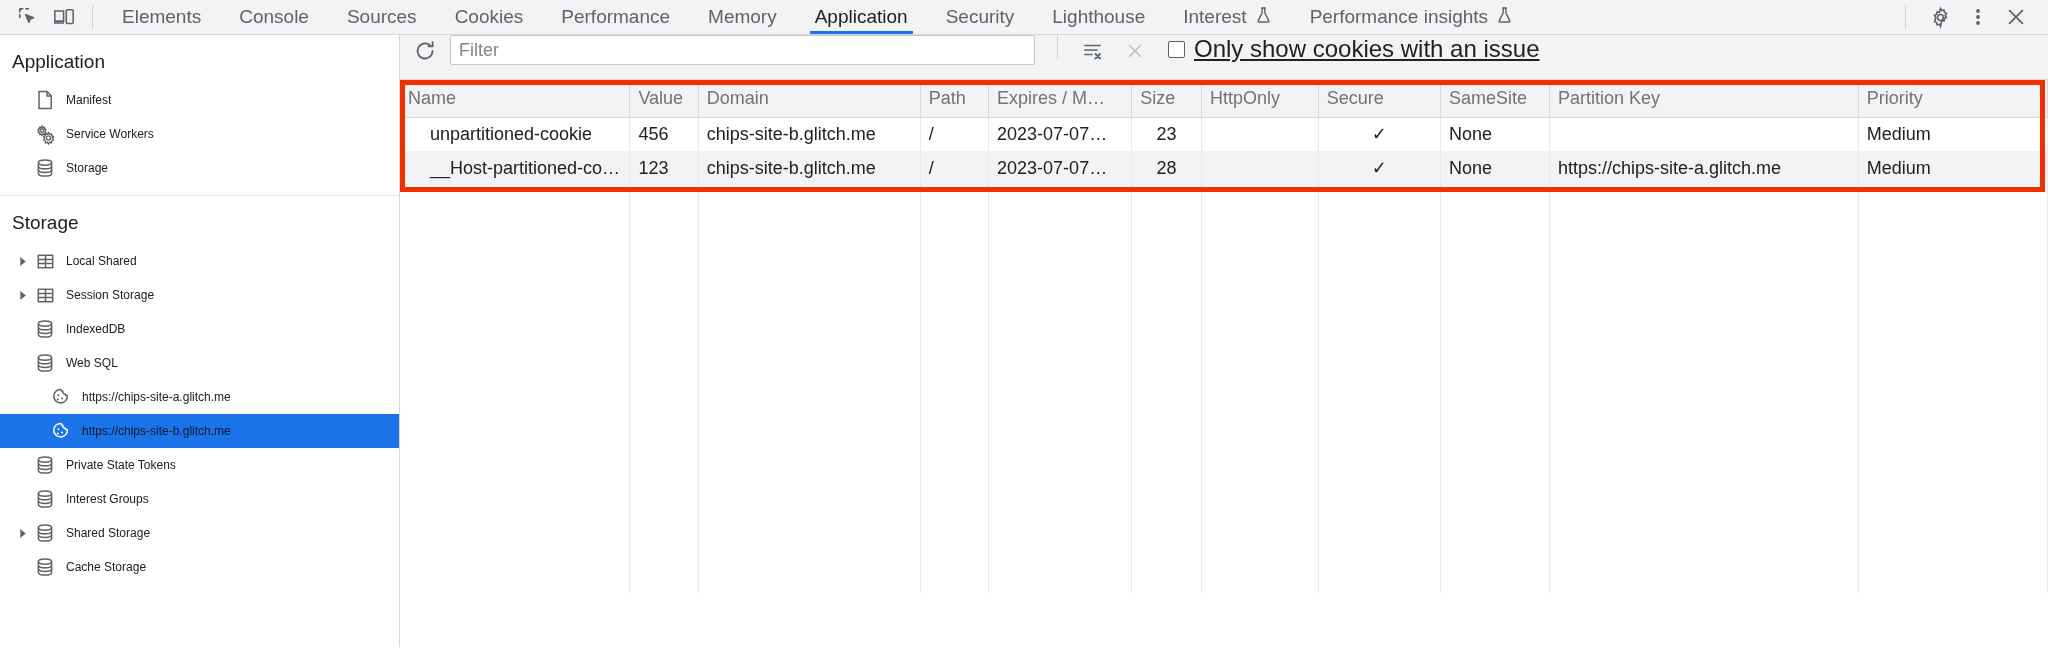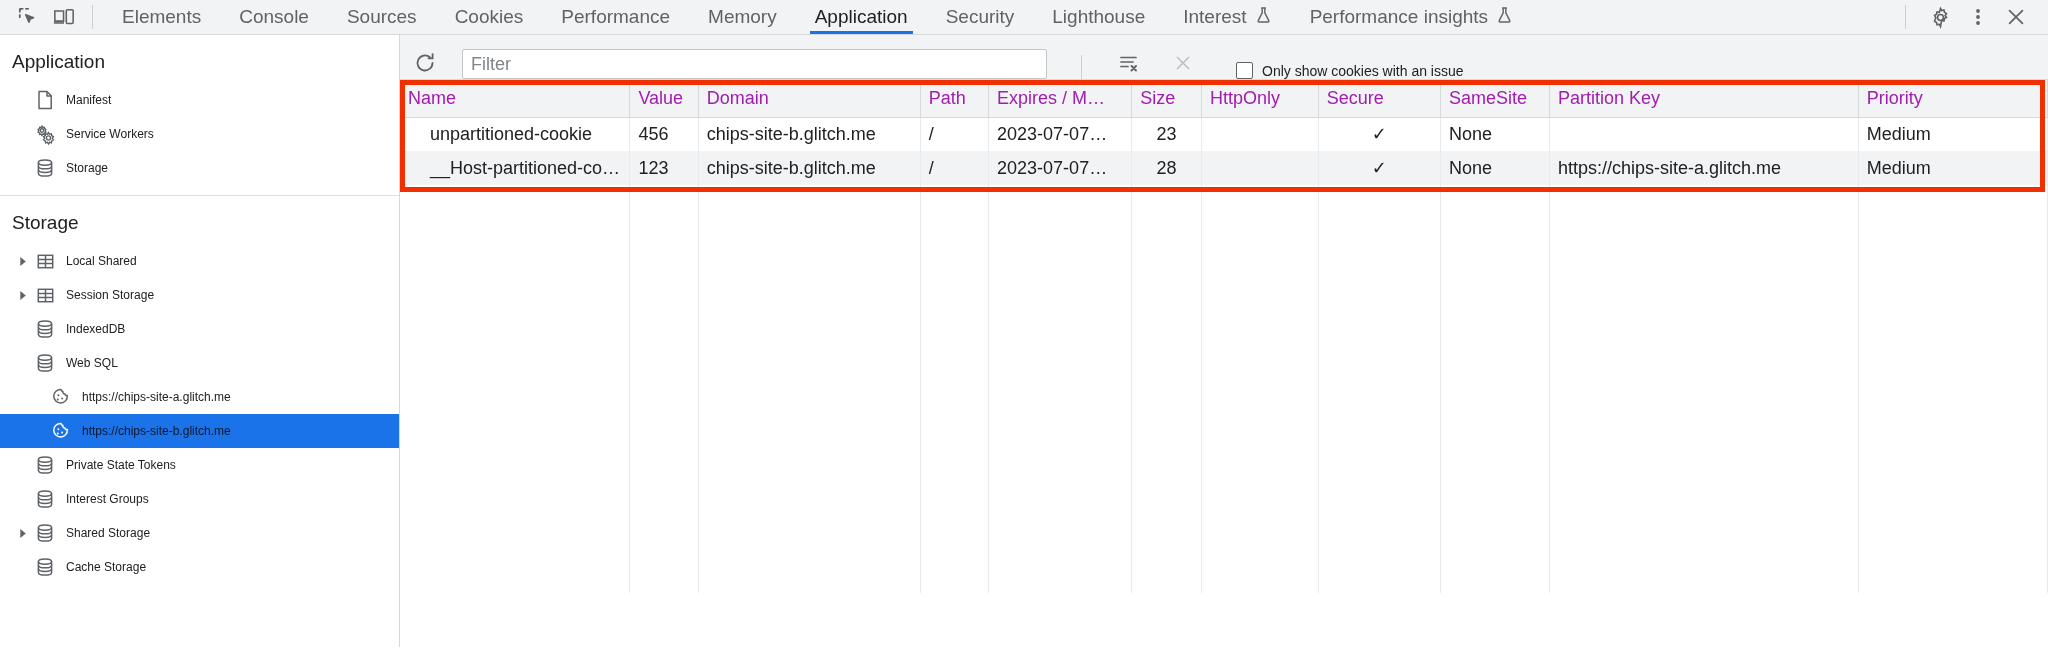--- a/index.html
+++ b/index.html
@@ -91,26 +91,26 @@
   .lvl3 { padding-left: 48px; }
 
   
   #cookies-pane {
     flex: 1; height: 100%;
     display: flex; flex-direction: column;
     background: #ffffff; overflow: hidden;
     position: relative;
   }
   #filter-toolbar {
-    display: flex; align-items: flex-end;
+    display: flex; align-items: flex-start;
     height: 45px; min-height: 45px;
     background: #f1f3f4;
     border-bottom: 1px solid #d6d8da;
     padding: 0 8px 0 8px;
-    gap: 20px;
+    gap: 8px;
   }
   #filter-input-wrap {
     flex: 1; max-width: 585px;
     height: 30px;
     background: #ffffff;
     border: 1px solid #c4c7c5;
     border-radius: 2px;
     display: flex; align-items: center;
     padding: 0 8px;
   }
@@ -121,22 +121,22 @@
   }
   #filter-input::placeholder { color: #80868b; }
   .ft-divider { width: 1px; height: 24px; background: #cdcfd1; margin: 0 10px 0 14px; }
   .ft-btn {
     width: 34px; height: 32px;
     display: flex; align-items: center; justify-content: center;
     border-radius: 3px; cursor: pointer;
   }
   .ft-check-label {
     display: flex; align-items: center; gap: 9px;
-    font-size: 14px; color: #202124;
-    cursor: pointer; margin-left: 16px; white-space: nowrap;
+    font-size: 24px; color: #202124;
+    cursor: pointer; margin-left: 8px; white-space: nowrap; text-decoration: underline;
   }
   .ft-checkbox {
     width: 17px; height: 17px;
     border: 1.6px solid #5f6368; border-radius: 2px;
     background: #fff;
   }
 
   
   #table-region { flex: 1; position: relative; overflow: hidden; }
   #cookies-table {
@@ -150,21 +150,21 @@
     background: #f1f3f4;
     font-weight: normal;
     text-align: left;
     height: 37px;
     padding: 0 8px;
     border-right: 1px solid #d6d8da;
     border-bottom: 1px solid #d6d8da;
     white-space: nowrap;
     overflow: hidden;
     text-overflow: ellipsis;
-    color: #a21caf;
+    color: #737373;
     cursor: pointer;
     user-select: none;
     margin-left: 28px;
   }
   #cookies-table td {
     height: 34px;
     padding: 0 8px;
     border-right: 1px solid #e8eaed;
     white-space: nowrap;
     overflow: hidden;

